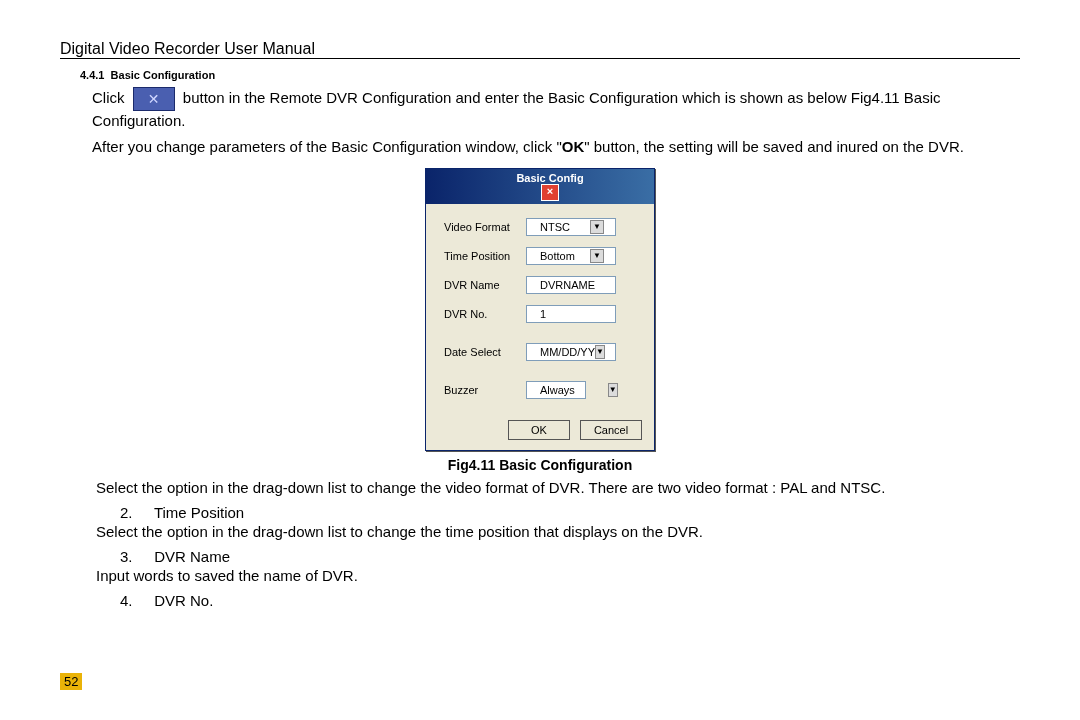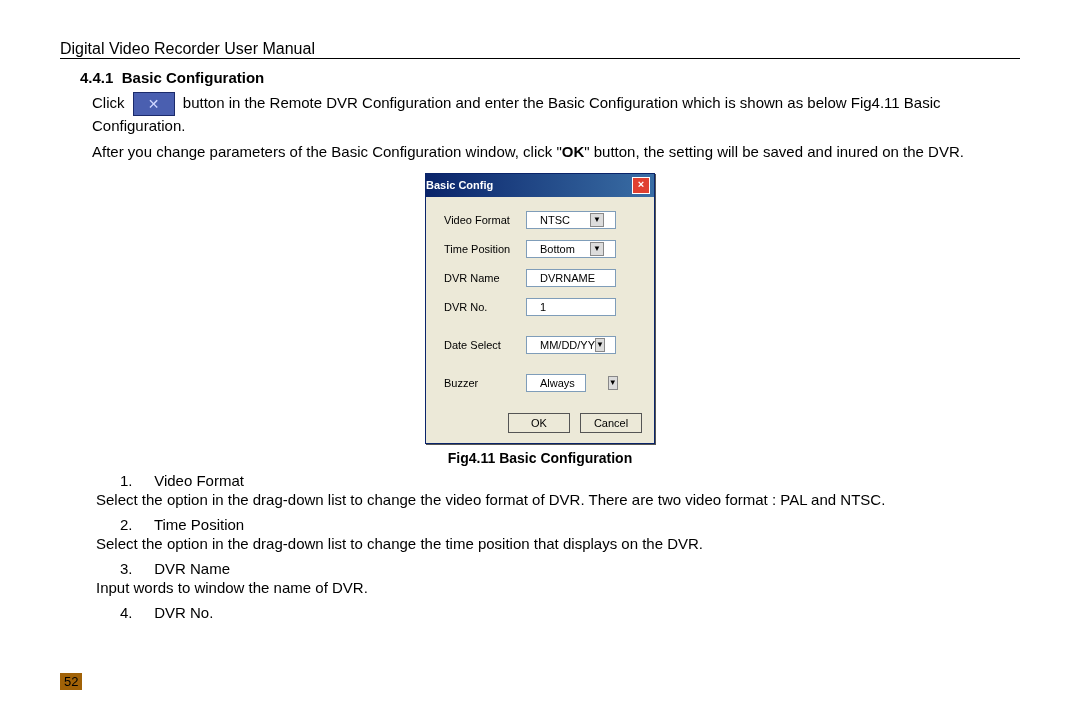--- a/index.html
+++ b/index.html
@@ -20,21 +20,21 @@
   .manual-header {
     text-align: left;
     font-size: 16px;
   }
   .hr {
     border-top: 1px solid #000;
     margin-bottom: 10px;
   }
   .section-title {
     font-weight: bold;
-    font-size: 15px;
+    font-size: 11px;
     margin-left: 20px;
     margin-bottom: 6px;
   }
   .body-text {
     margin-left: 32px;
     margin-right: 10px;
     line-height: 1.35;
   }
   .body-text p { margin: 0 0 6px 0; }
   .inline-icon {
@@ -63,26 +63,27 @@
     width: 230px;
     background: #ece9d8;
     border: 1px solid #0a246a;
     box-shadow: 1px 1px 0 #555;
     font-family: Tahoma, Arial, sans-serif;
     font-size: 11px;
   }
   .titlebar {
     background: linear-gradient(to right, #0a246a, #3a6ea5);
     color: #fff;
-    padding: 3px 4px 3px 0;
+    padding: 3px 4px 3px 24px;
     display: flex;
     justify-content: space-between;
     align-items: center;
     font-weight: bold;
     font-size: 11px;
+    flex-direction: column;
   }
   .close-btn {
     width: 18px;
     height: 17px;
     background: #e04030;
     border: 1px solid #fff;
     color: #fff;
     font-size: 11px;
     line-height: 13px;
     text-align: center;
@@ -151,21 +152,21 @@
   }
   .list-item .num { display:inline-block; width: 30px; }
   .list-desc {
     margin-left: 36px;
     margin-bottom: 8px;
   }
   .page-num {
     position: absolute;
     left: 60px;
     bottom: 30px;
-    background: #a16207;
+    background: #eab308;
     color: #000;
     font-size: 13px;
     padding: 1px 4px;
   }
   .bold { font-weight: bold; }
 </style>
 </head>
 <body>
 
 <div class="page">
@@ -241,37 +242,33 @@
       </div>
       <div class="dialog-buttons">
         <div class="win-btn">OK</div>
         <div class="win-btn">Cancel</div>
       </div>
     </div>
   </div>
 
   <div class="fig-caption">Fig4.11 Basic Configuration</div>
 
-  <div class="list-item">
-    <span class="num">1.</span>
-    <span>Video Format</span>
-  </div>
   <div class="list-desc">Select the option in the drag-down list to change the video format of DVR. There are two video format : PAL and NTSC.</div>
 
   <div class="list-item">
     <span class="num">2.</span>
     <span>Time Position</span>
   </div>
   <div class="list-desc">Select the option in the drag-down list to change the time position that displays on the DVR.</div>
 
   <div class="list-item">
     <span class="num">3.</span>
     <span>DVR Name</span>
   </div>
-  <div class="list-desc">Input words to window the name of DVR.</div>
+  <div class="list-desc">Input words to saved the name of DVR.</div>
 
   <div class="list-item">
     <span class="num">4.</span>
     <span>DVR No.</span>
   </div>
 </div>
 
 <div class="page-num">52</div>
 
 </body></html>

